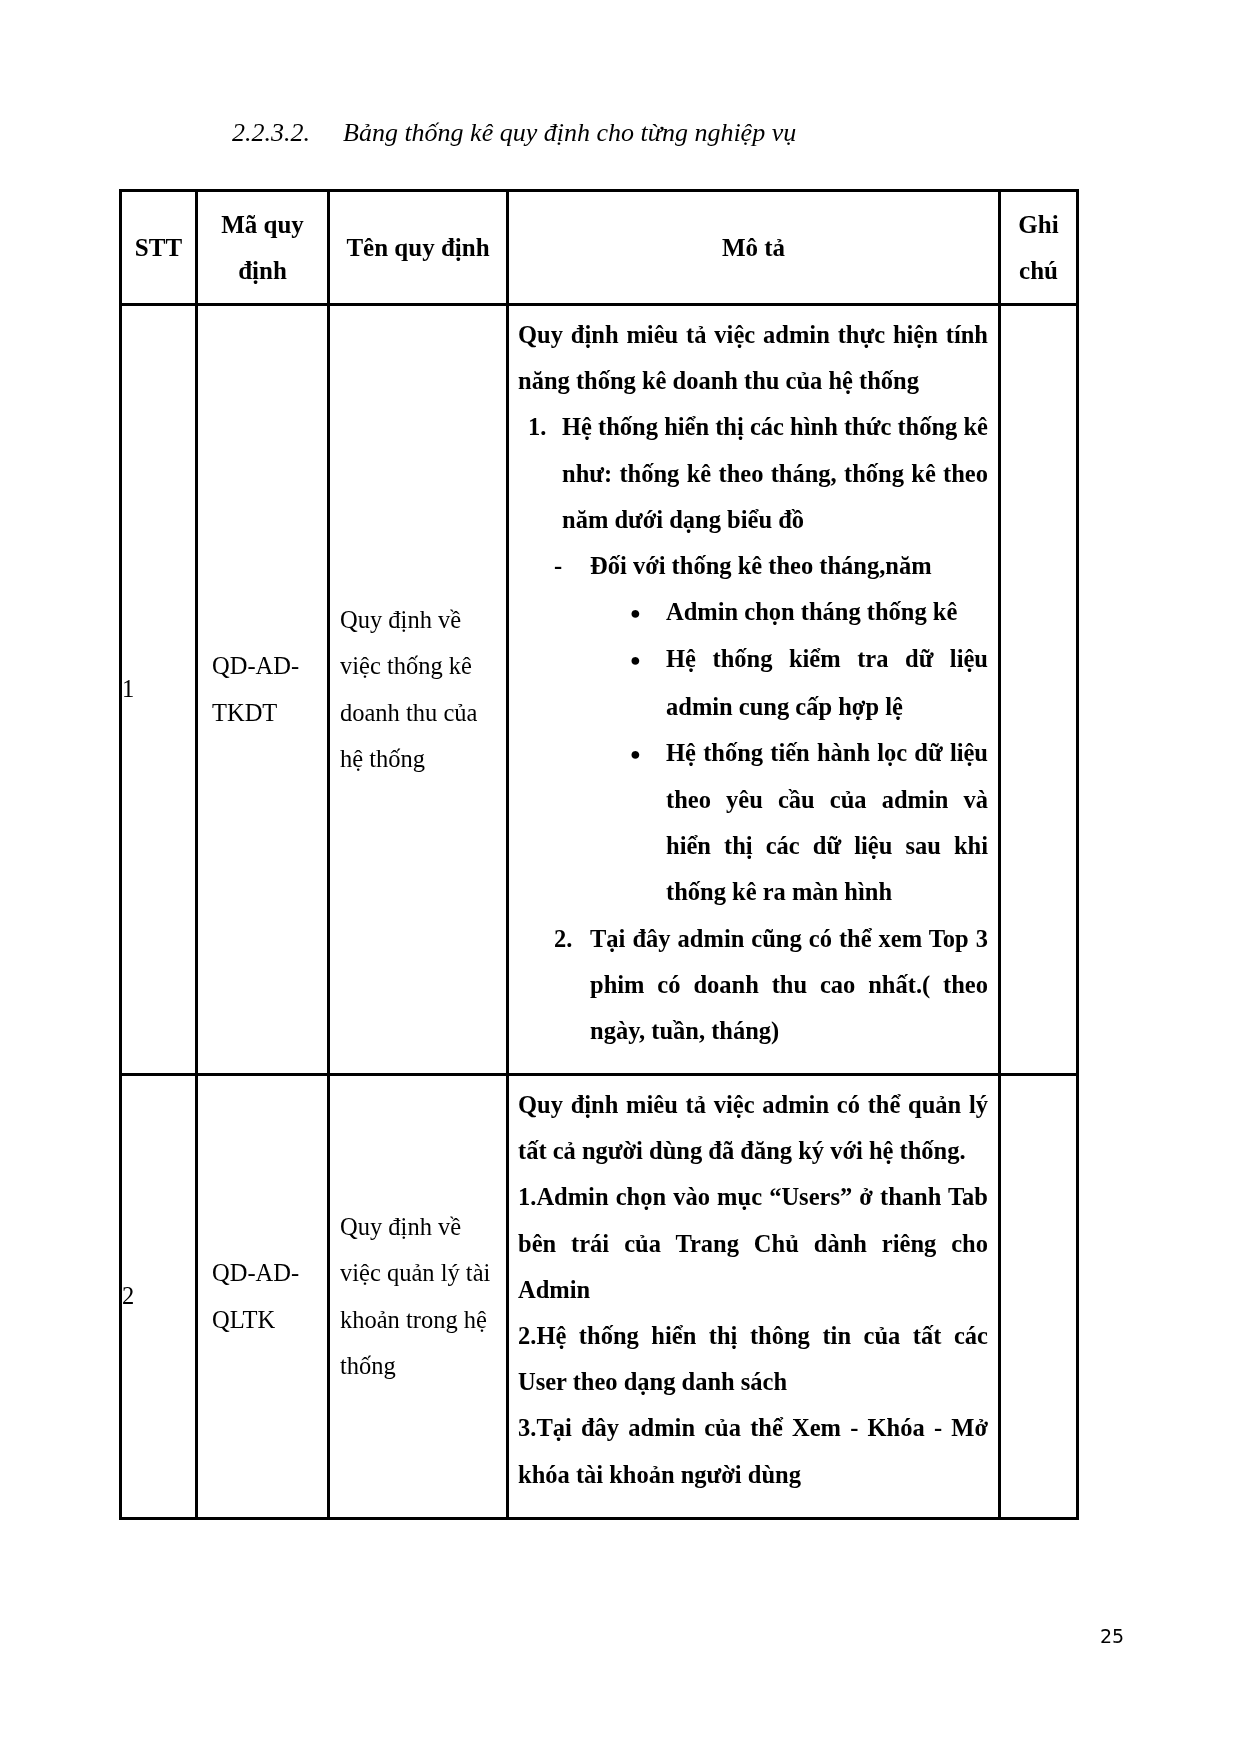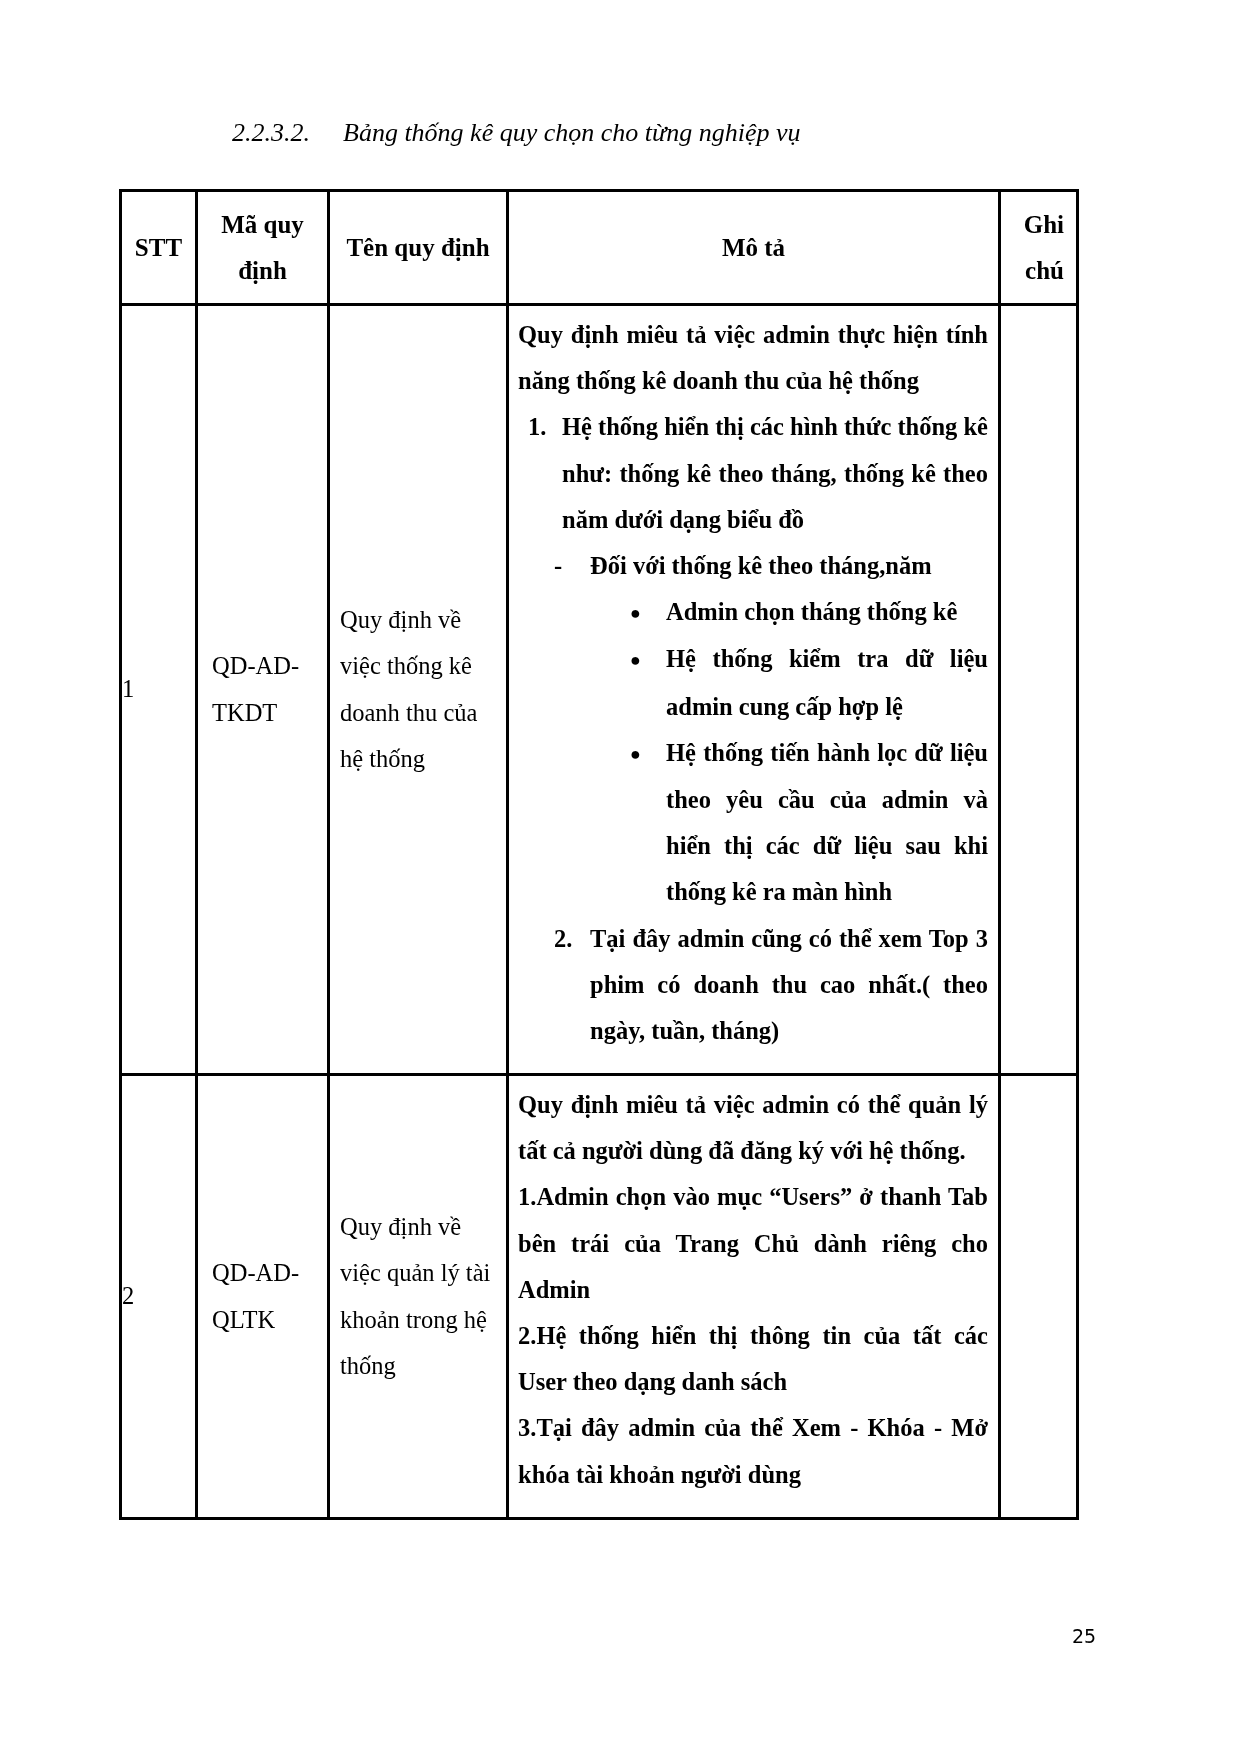--- a/index.html
+++ b/index.html
@@ -15,44 +15,44 @@
   .desc { padding:6px 10px 14px 9px !important; vertical-align:top !important;font-weight:bold; }
   .desc p { margin:0; text-align:justify; }
   .desc .lvl1 { padding-left:44px; text-indent:-34px; text-align:justify; margin:0; }
   .desc .lvl1 .mk { display:inline-block; width:34px; text-indent:0; }
   .desc .dash { padding-left:72px; text-indent:-36px; margin:0; }
   .desc .dash .mk { display:inline-block; width:36px; text-indent:0; }
   .desc .bul { padding-left:148px; text-indent:-36px; margin:0; text-align:justify; }
   .desc .bul .mk { display:inline-block; width:36px; text-indent:0; font-size:18px; vertical-align:1px; }
   .desc .lvl1b { padding-left:72px; text-indent:-36px; margin:0; text-align:justify; }
   .desc .lvl1b .mk { display:inline-block; width:36px; text-indent:0; }
-  .pagenum { position:absolute; left:1072px; top:1625px; font-family:"DejaVu Sans","Liberation Sans",sans-serif; font-size:19px; }
+  .pagenum { position:absolute; left:1100px; top:1625px; font-family:"DejaVu Sans","Liberation Sans",sans-serif; font-size:19px; }
 </style>
 </head>
 <body>
 
 <div class="title">
-  <span class="num">2.2.3.2.</span><span>Bảng thống kê quy chọn cho từng nghiệp vụ</span>
+  <span class="num">2.2.3.2.</span><span>Bảng thống kê quy định cho từng nghiệp vụ</span>
 </div>
 
 <table class="reg">
   <colgroup>
     <col style="width:76px">
     <col style="width:132px">
     <col style="width:179px">
     <col style="width:492px">
     <col style="width:78px">
   </colgroup>
   <thead>
     <tr>
       <th>STT</th>
       <th style="padding:0 16px;">Mã quy định</th>
       <th>Tên quy định</th>
       <th>Mô tả</th>
-      <th style="padding:0 12px;text-align:right;">Ghi chú</th>
+      <th style="padding:0 12px;">Ghi chú</th>
     </tr>
   </thead>
   <tbody>
     <tr style="height:770px;">
       <td class="c-center">1</td>
       <td class="c-center" style="padding:16px 14px;">QD-AD-TKDT</td>
       <td class="c-center" style="padding:0 10px;">Quy định về việc thống kê doanh thu của hệ thống</td>
       <td class="desc">
         <p>Quy định miêu tả việc admin thực hiện tính năng thống kê doanh thu của hệ thống</p>
         <div class="lvl1"><span class="mk">1.</span><span>Hệ thống hiển thị các hình thức thống kê như: thống kê theo tháng, thống kê theo năm dưới dạng biểu đồ</span></div>

